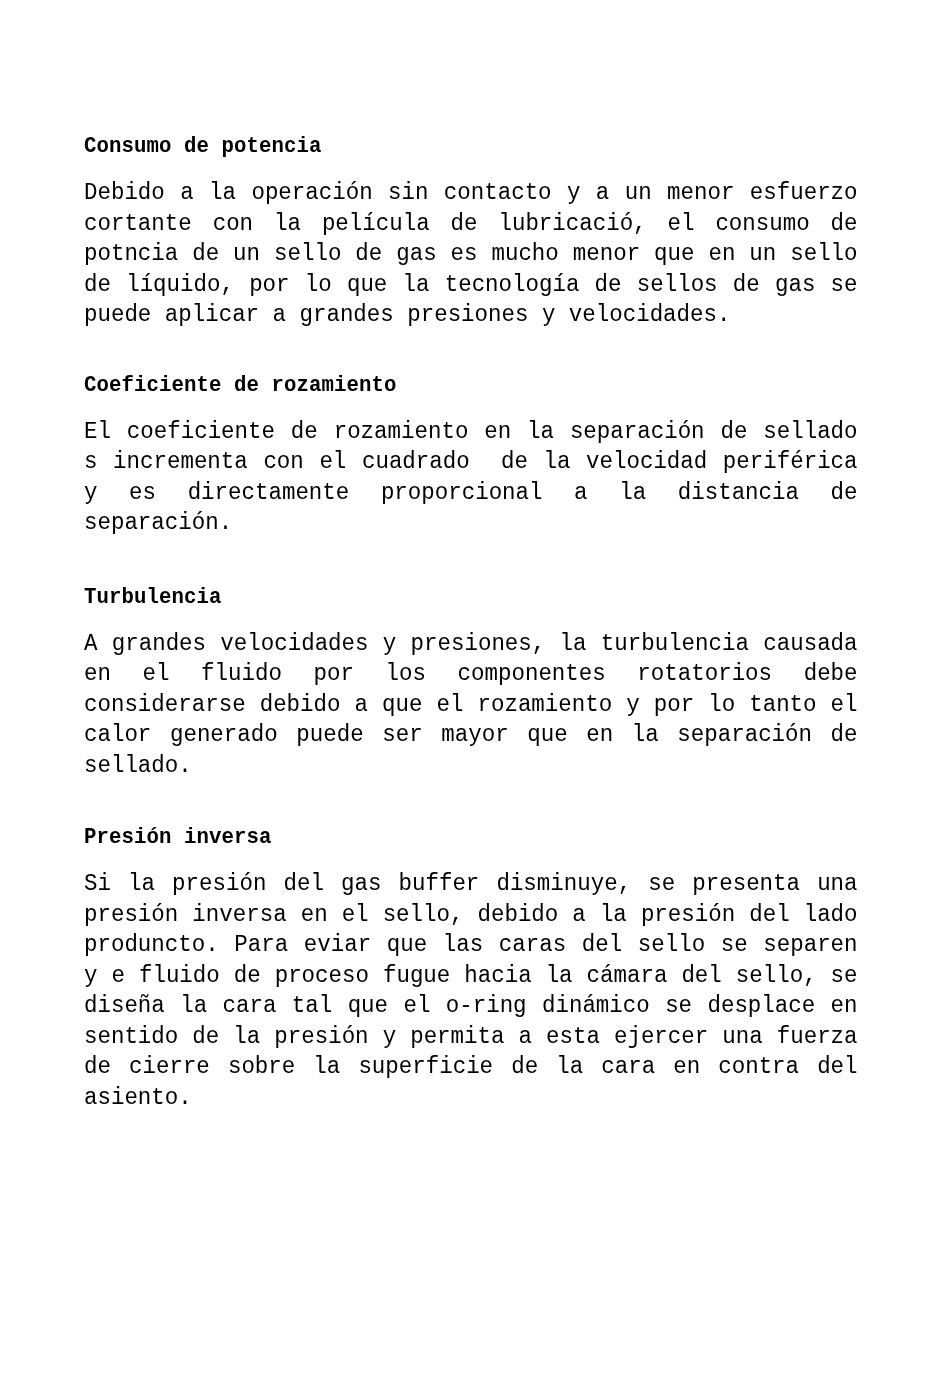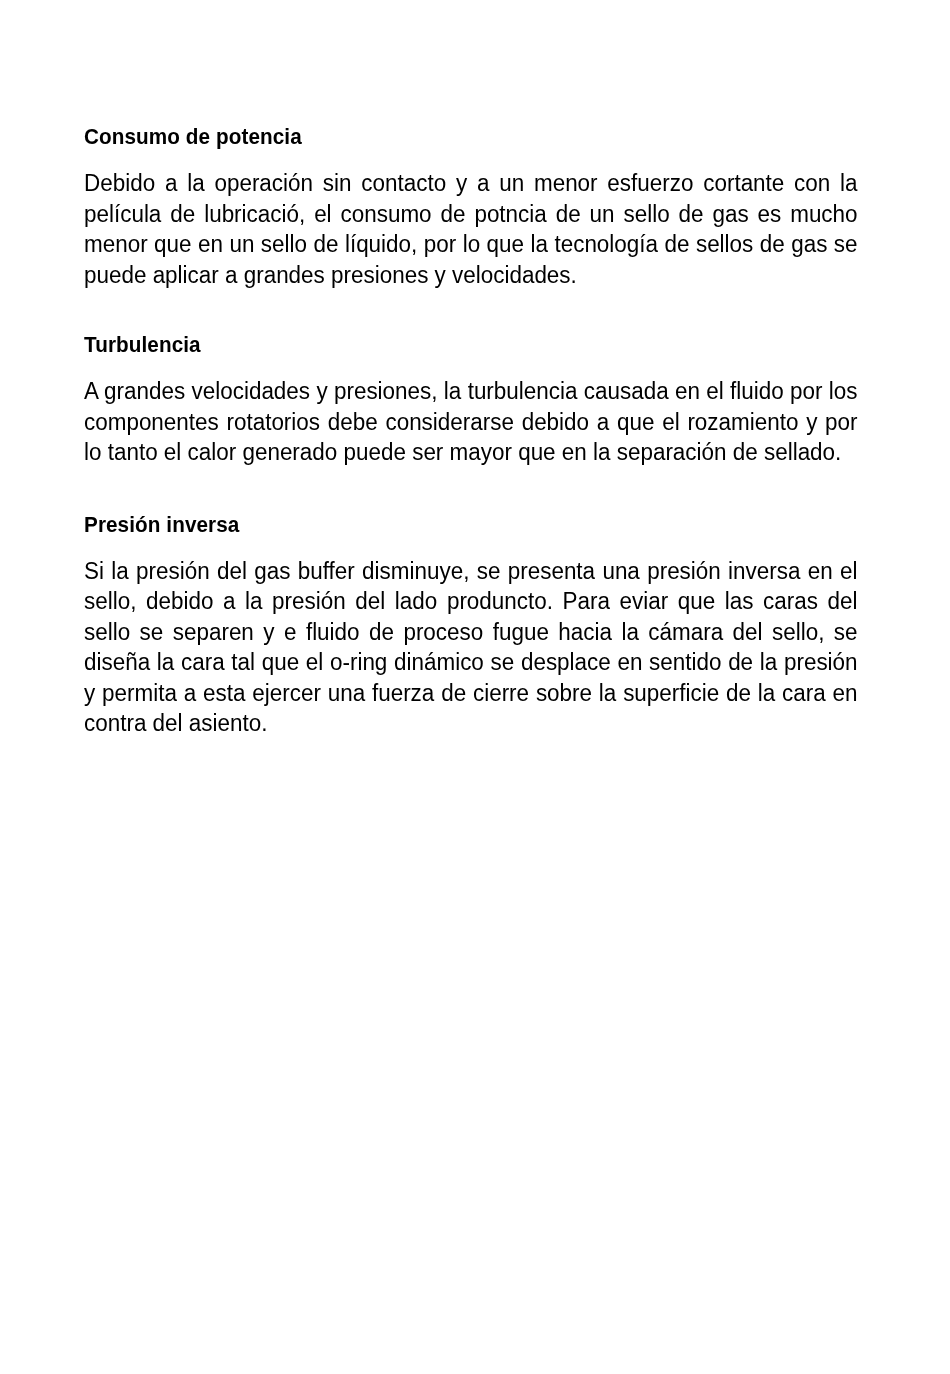--- a/index.html
+++ b/index.html
@@ -11,23 +11,24 @@
   body {
     font-family: "Liberation Sans", "DejaVu Sans", sans-serif;
     color: #000000;
     -webkit-font-smoothing: antialiased;
   }
   .page {
     position: relative;
     width: 950px;
     height: 1140px;
     background: #ffffff;
-    margin: 0 auto;
+    margin: 10px auto;
     overflow: hidden;
     box-sizing: border-box;
+    font-family: Liberation Mono, monospace;
   }
   .content {
     position: absolute;
     left: 84px;
     top: 122px;
     width: 774px;
   }
   .section {
     margin: 0 0 38px 0;
   }
@@ -76,20 +77,24 @@
 
 <div class="page">
 
   <div class="content">
 
     <section class="section sec-consumo">
       <h2 class="section-heading">Consumo de potencia</h2>
       <p class="section-body">Debido a la operación sin contacto y a un menor esfuerzo cortante con la película de lubricació, el consumo de potncia de un sello de gas es mucho menor que en un sello de líquido, por lo que la tecnología de sellos de gas se puede aplicar a grandes presiones y velocidades.</p>
     </section>
 
+    <section class="section sec-coeficiente">
+      <h2 class="section-heading">Coeficiente de rozamiento</h2>
+      <p class="section-body">El coeficiente de rozamiento en la separación de sellado s incrementa con el cuadrado  de la velocidad periférica y es directamente proporcional a la distancia de separación.</p>
+    </section>
 
     <section class="section sec-turbulencia">
       <h2 class="section-heading">Turbulencia</h2>
       <p class="section-body">A grandes velocidades y presiones, la turbulencia causada en el fluido por los componentes rotatorios debe considerarse debido a que el rozamiento y por lo tanto el calor generado puede ser mayor que en la separación de sellado.</p>
     </section>
 
     <section class="section sec-presion">
       <h2 class="section-heading">Presión inversa</h2>
       <p class="section-body">Si la presión del gas buffer disminuye, se presenta una presión inversa en el sello, debido a la presión del lado produncto. Para eviar que las caras del sello se separen y e fluido de proceso fugue hacia la cámara del sello, se diseña la cara tal que el o-ring dinámico se desplace en sentido de la presión y permita a esta ejercer una fuerza de cierre sobre la superficie de la cara en contra del asiento.</p>
     </section>

